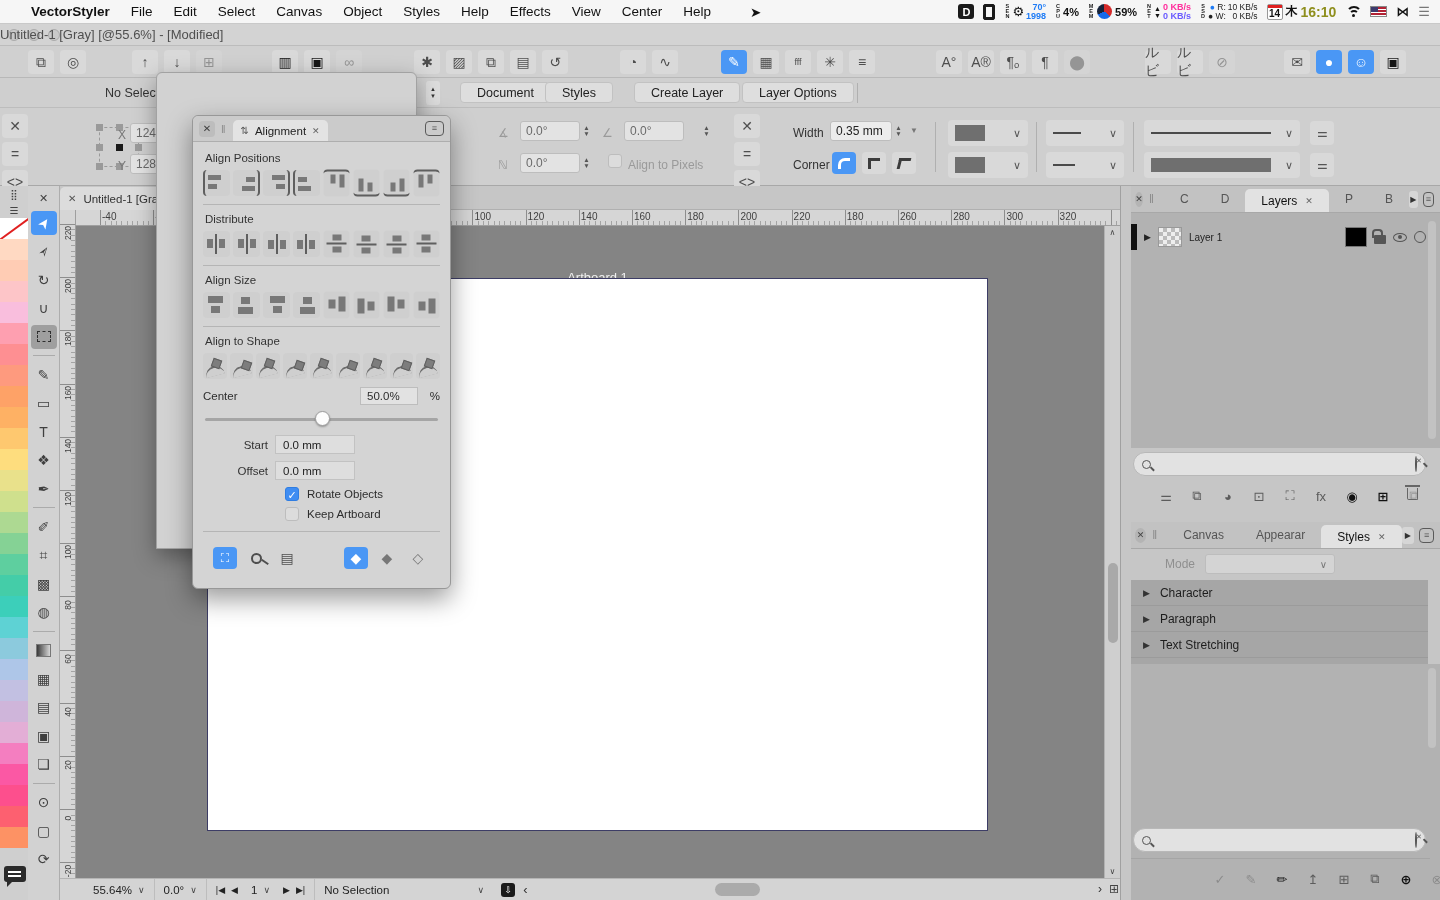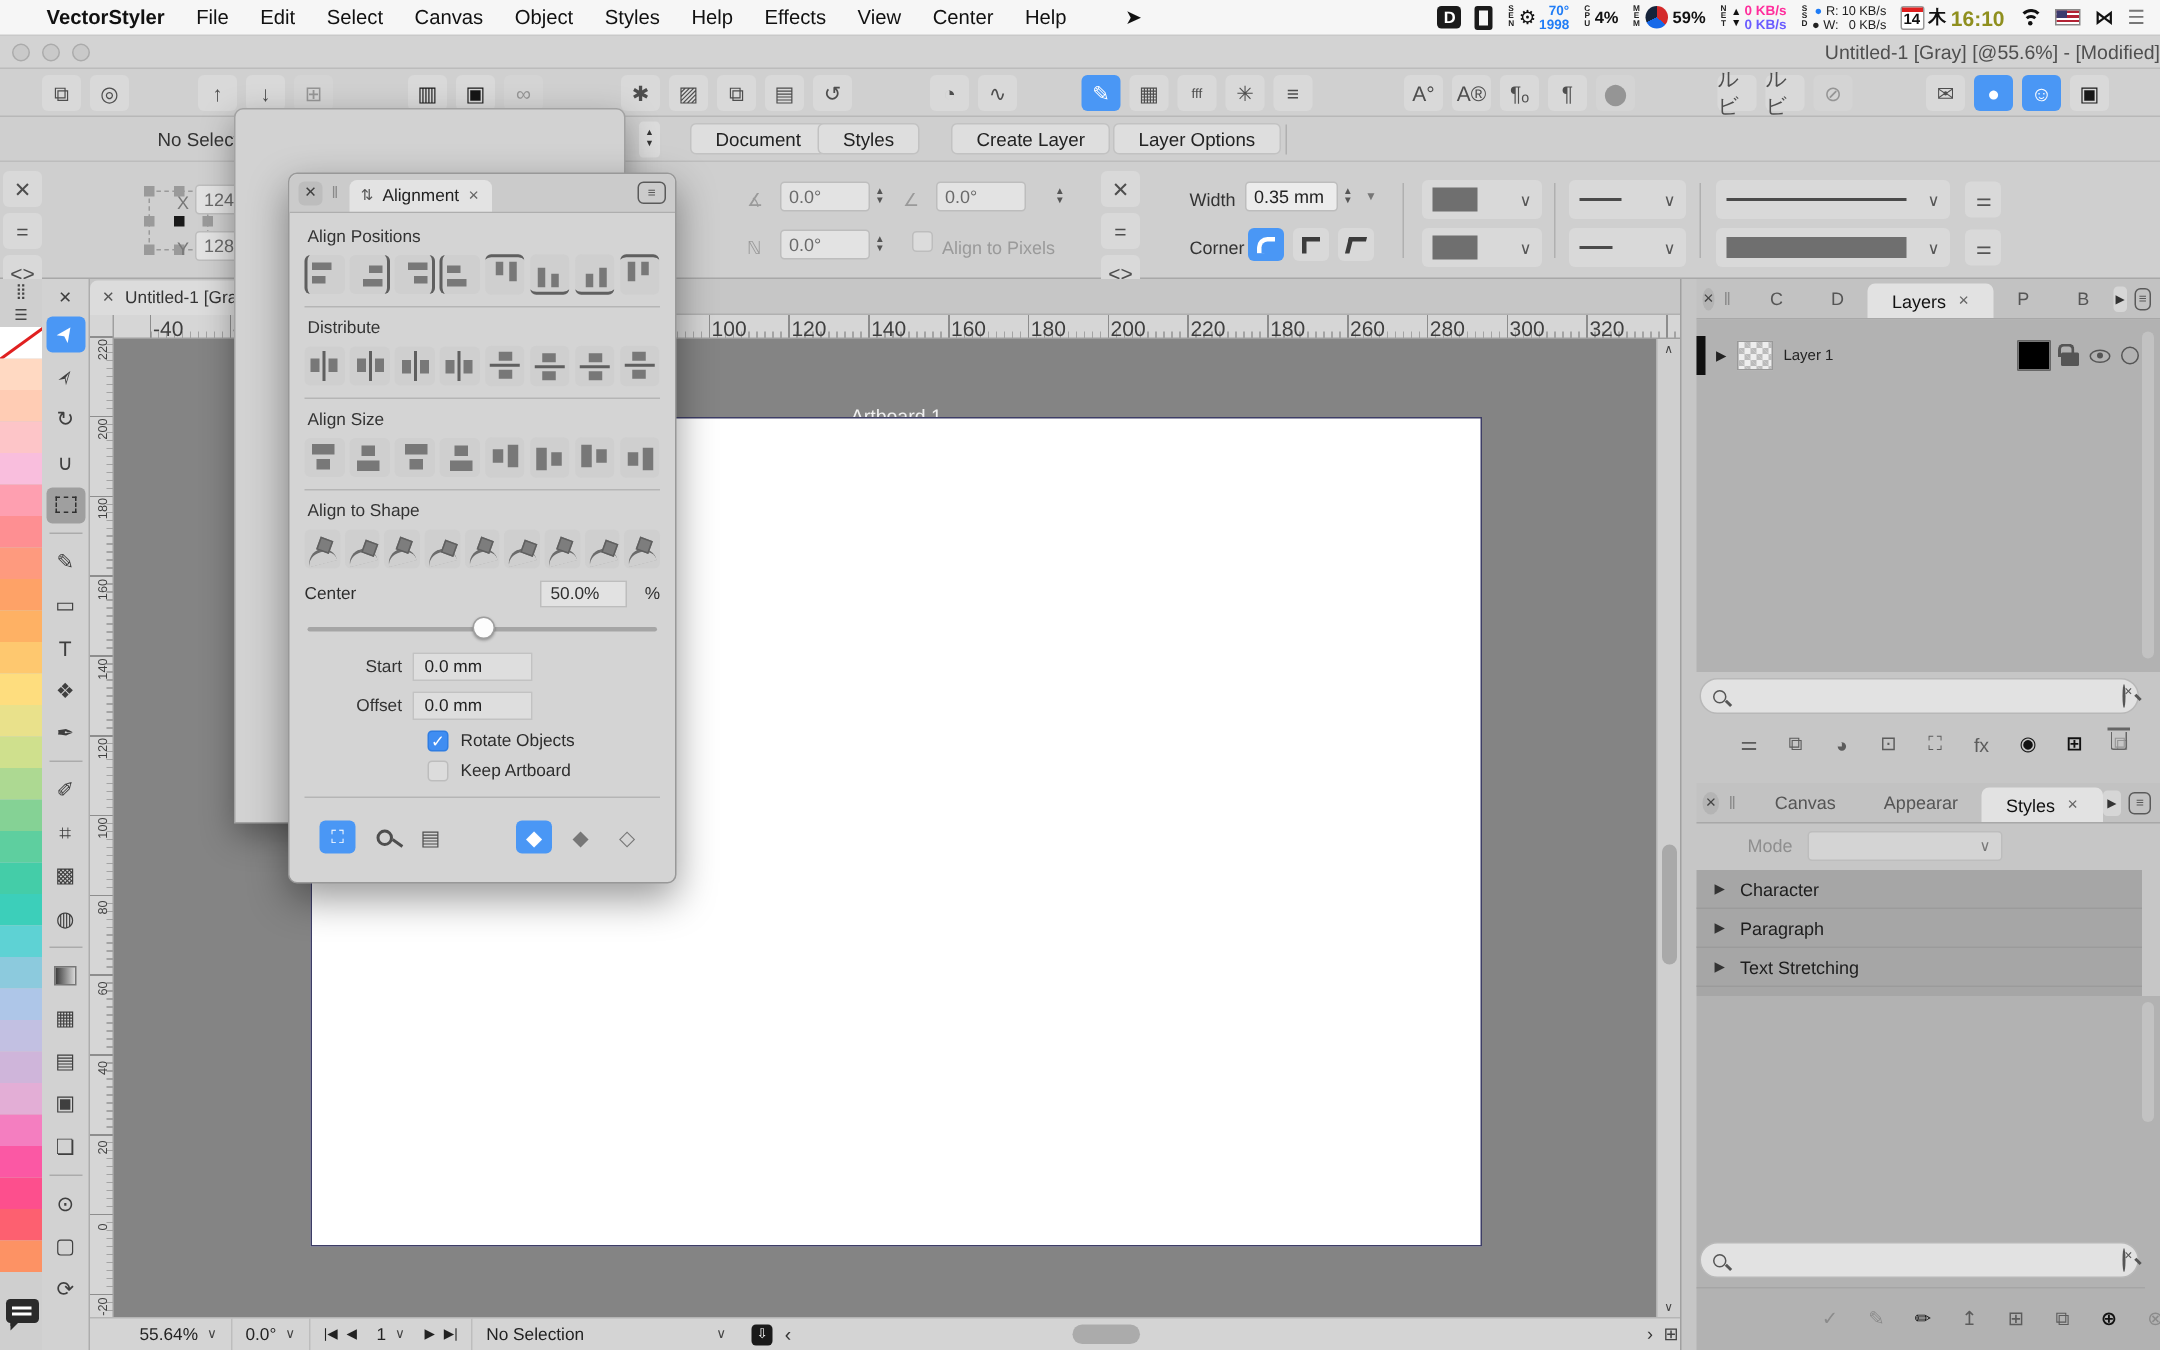--- a/index.html
+++ b/index.html
@@ -42,21 +42,21 @@
   .flag::before { content:""; position:absolute; left:0; top:0; width:7px; height:5px; background:#3c3b6e; }
   .kbs-up { color:#ff2d9c; font-weight:bold; }
   .kbs-dn { color:#6a5cff; font-weight:bold; }
   .sen-val { color:#1f7cf6; font-weight:bold; line-height:9px; text-align:right; }
   .time-val { color:#8f8f1e; font-weight:bold; font-size:14px; }
   .mini2 { font-size:8.5px; line-height:9px; color:#222; text-align:right; }
   
   #titlebar { position:absolute; left:0; top:24px; width:1440px; height:22px; background:#d3d3d3;
     display:flex; align-items:center; border-bottom:1px solid #bcbcbc; }
   .tl { width:12px; height:12px; border-radius:50%; background:#c9c9c9; border:1px solid #ababab; margin-left:8px; }
-  #wintitle { position:absolute; left:0; right:0; text-align:right; font-size:13px; color:#4f4f4f; }
+  #wintitle { position:absolute; left:0; right:0; text-align:left; font-size:13px; color:#4f4f4f; }
   #toolbar { position:absolute; left:0; top:46px; width:1440px; height:32px; background:#d0d0d0;
     border-bottom:1px solid #b8b8b8; }
   .tb-group { position:absolute; top:4px; display:flex; gap:6px; }
   .tb-group:nth-child(1){left:28px} .tb-group:nth-child(2){left:132px}
   .tb-group:nth-child(3){left:272px} .tb-group:nth-child(4){left:414px}
   .tb-group:nth-child(5){left:620px} .tb-group:nth-child(6){left:721px}
   .tb-group:nth-child(7){left:936px} .tb-group:nth-child(8){left:1145px}
   .tb-group:nth-child(9){left:1284px}
   
   #actionbar { position:absolute; left:0; top:78px; width:1440px; height:30px; background:#cfcfcf;
@@ -121,21 +121,21 @@
   #doc-tab { position:absolute; left:0; top:1px; height:23px; width:152px; background:#dcdcdc; border-radius:5px 5px 0 0;
     display:flex; align-items:center; gap:7px; padding:0 8px; font-size:11.5px; color:#333; }
   #hruler { position:absolute; left:16px; top:24px; right:0; height:16px; background:#d6d6d6;
     border-bottom:1px solid #9f9f9f;
     background-image:
       repeating-linear-gradient(to right,#8d8d8d 0 1px,transparent 1px 53.2px),
       repeating-linear-gradient(to right,#a3a3a3 0 1px,transparent 1px 5.32px);
     background-repeat:no-repeat,no-repeat;
     background-size:1100px 16px,1100px 5px;
     background-position:24px 0,24px 11px; }
-  #hruler span { position:absolute; top:1px; font-size:14px; color:#3f3f3f; }
+  #hruler span { position:absolute; top:1px; font-size:10px; color:#3f3f3f; }
   #vruler { position:absolute; left:0; top:24px; width:16px; bottom:22px; background:#d6d6d6;
     border-right:1px solid #9f9f9f;
     background-image:
       repeating-linear-gradient(to bottom,#8d8d8d 0 1px,transparent 1px 53.2px),
       repeating-linear-gradient(to bottom,#a3a3a3 0 1px,transparent 1px 5.32px);
     background-repeat:no-repeat,no-repeat;
     background-size:16px 680px,5px 680px;
     background-position:0 14px,11px 14px; }
   #vruler span { position:absolute; left:-3px; width:22px; text-align:center; font-size:8.5px; color:#3f3f3f;
     transform:rotate(-90deg); }

